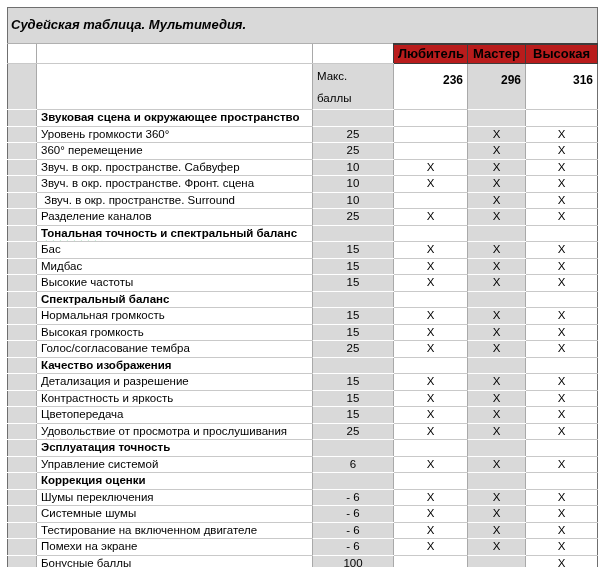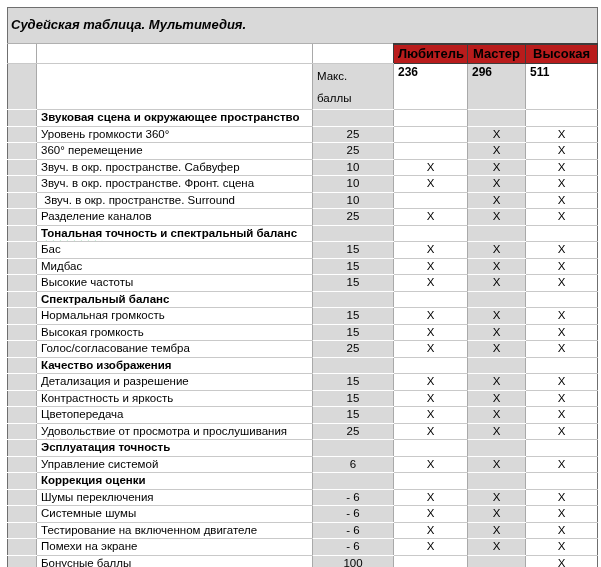--- a/index.html
+++ b/index.html
@@ -29,21 +29,21 @@
   tr.header-row{height:20px;}
   td.lvl{
     font-weight:bold;font-size:13px;text-align:center;
     border:1px solid #3c3c3c;border-top-width:2px;background:#b91c1c;
   }
   tr.max-row{height:30px;}
   tr.max-row td{vertical-align:top;}
   td.maxlabel{
     text-align:left;white-space:pre-line;line-height:22px;padding-top:1px;
   }
-  td.pts{font-weight:bold;font-size:12px;text-align:left;padding-top:2px;}
+  td.pts{font-weight:bold;font-size:12px;text-align:right;padding-top:10px;}
   tr.row{height:16.5px;}
   td.label{white-space:pre;}
   td.sec{font-weight:bold;}
   td.c{text-align:center;}
   .sq-red{text-decoration:underline wavy #e00000 1px;text-underline-offset:3px;}
   .sq-green{text-decoration:underline wavy #00a33c 1px;text-underline-offset:3px;}
 </style>
 </head>
 <body>
 
@@ -69,21 +69,21 @@
         <td class="lvl">Мастер</td>
         <td class="lvl">Высокая</td>
       </tr>
       <tr class="max-row">
         <td class="band"></td>
         <td></td>
         <td class="band maxlabel">Макс.
 баллы</td>
         <td class="pts">236</td>
         <td class="band pts">296</td>
-        <td class="pts">511</td>
+        <td class="pts">316</td>
       </tr>
     <tr class="row">
           <td class="band"></td>
           <td class="label sec">Звуковая сцена и окружающее пространство</td>
           <td class="band c"></td>
           <td class="c"></td>
           <td class="band c"></td>
           <td class="c"></td>
         </tr>
         <tr class="row">

